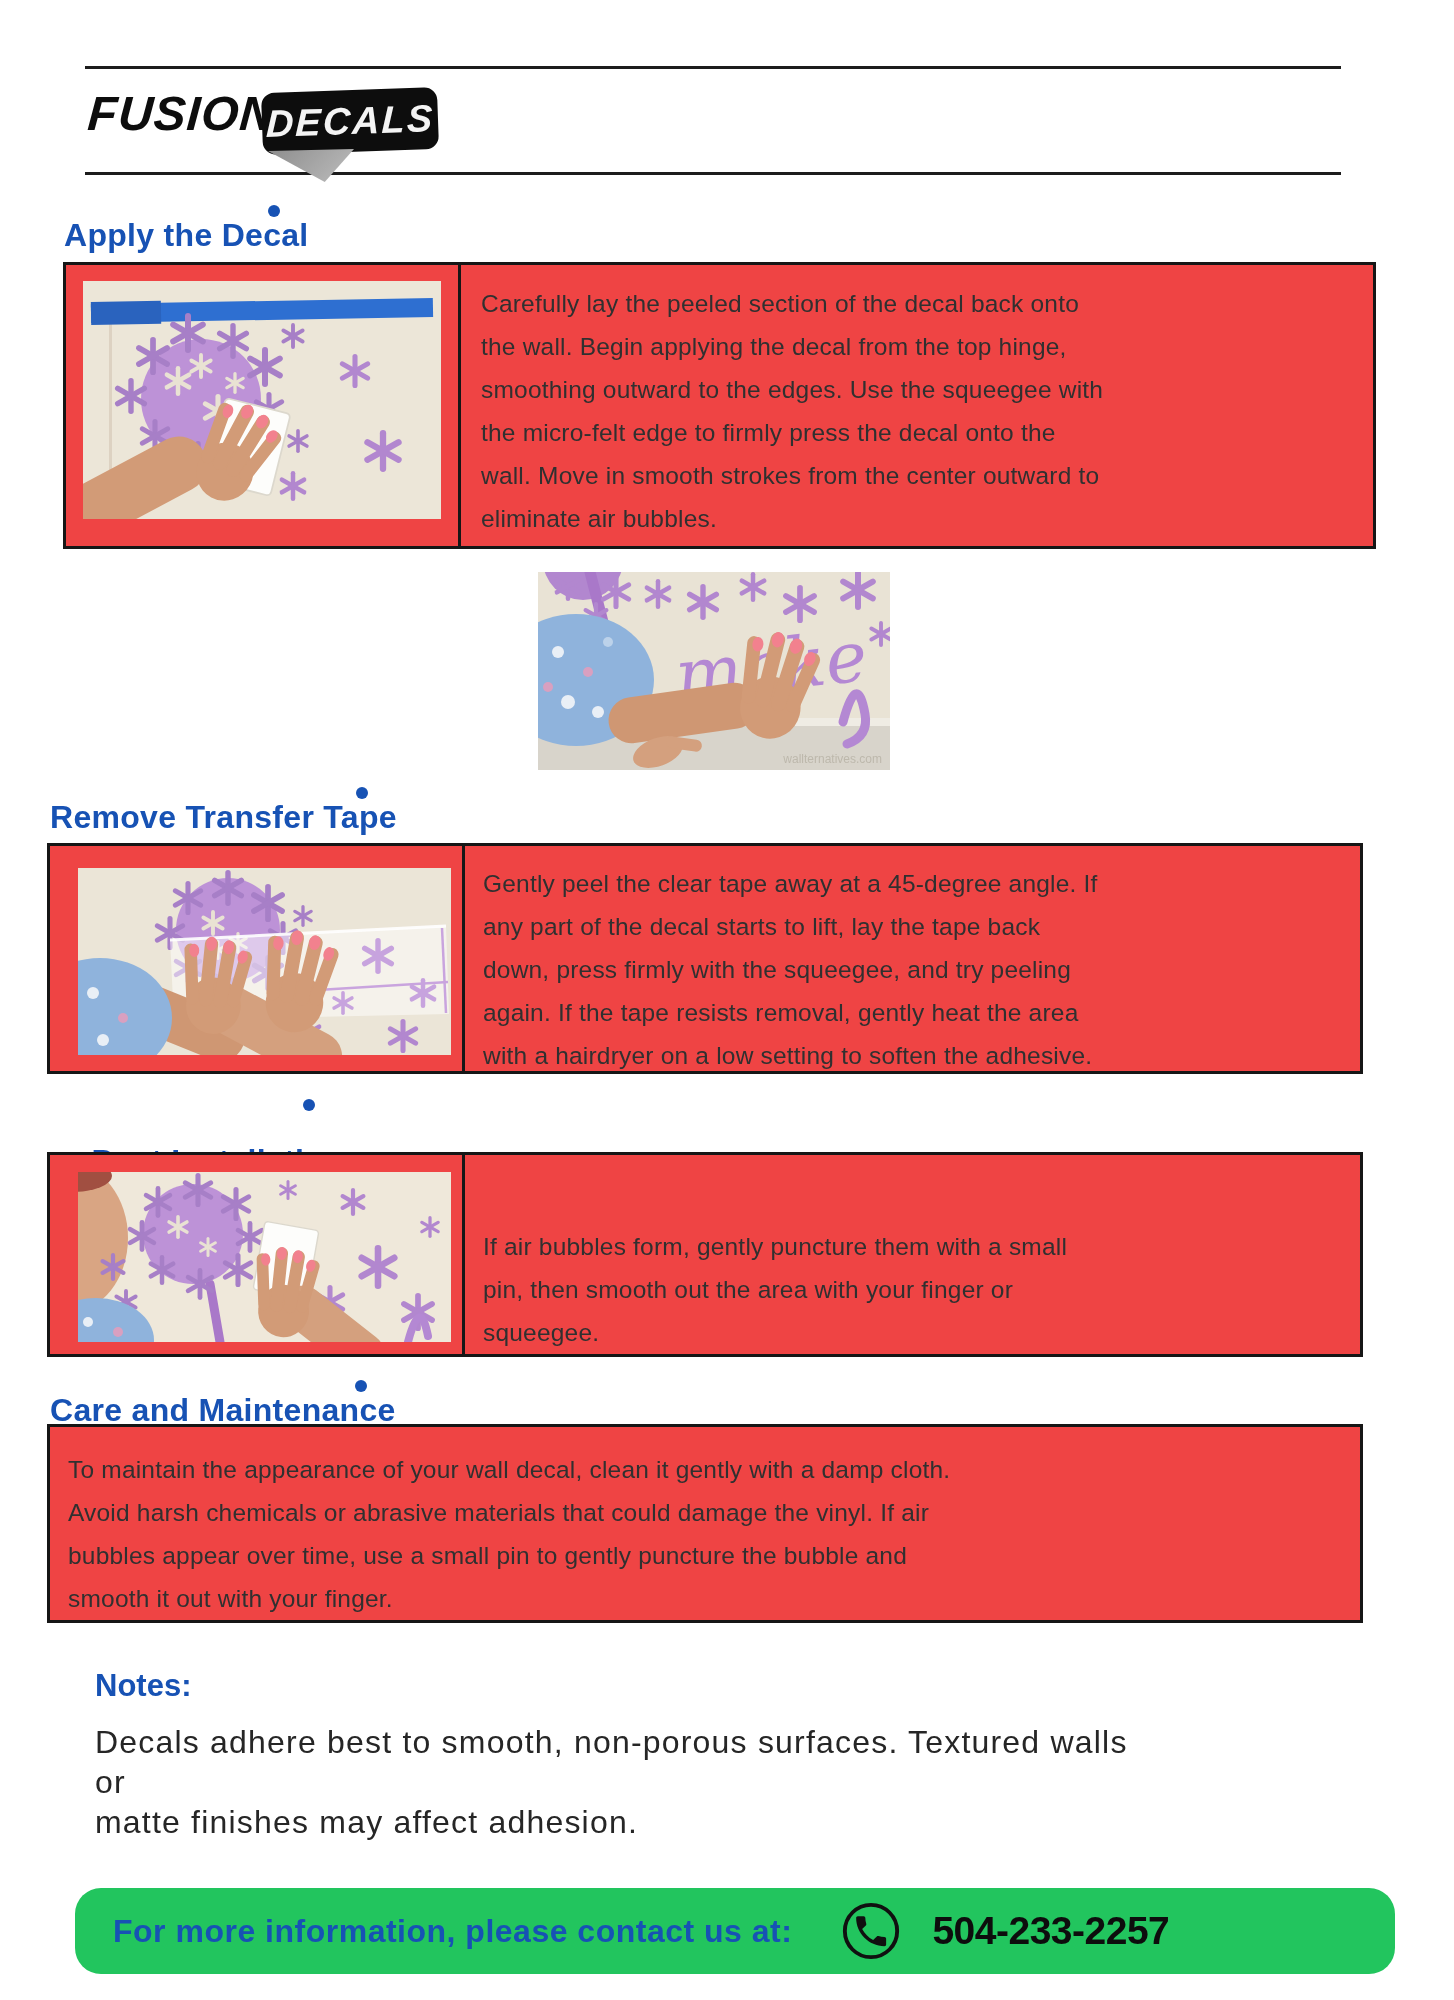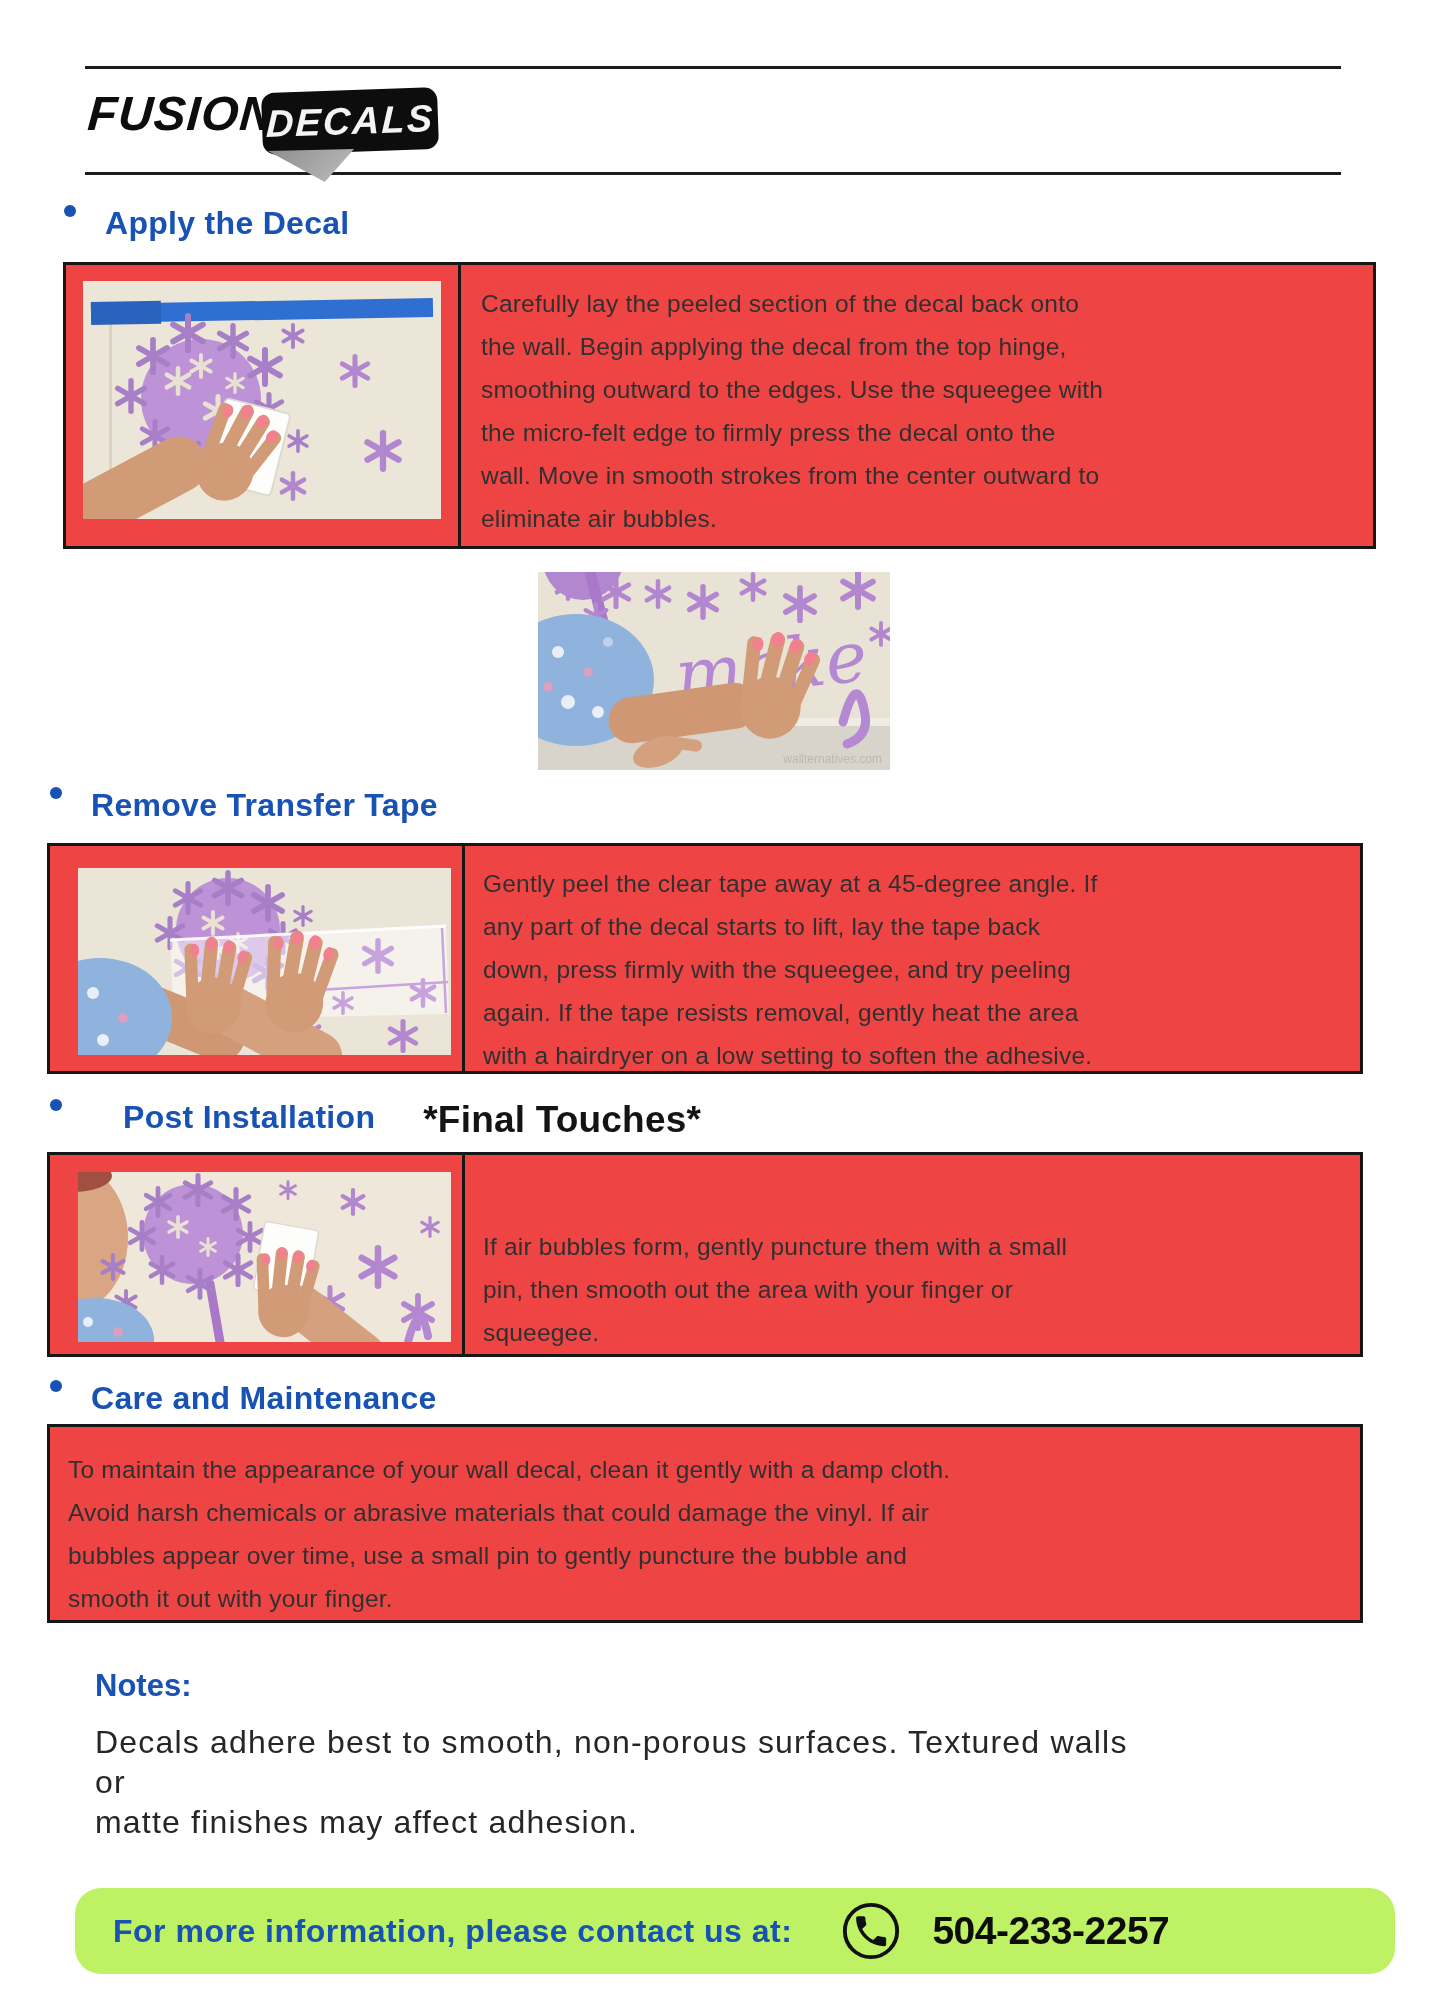--- a/index.html
+++ b/index.html
@@ -15,22 +15,22 @@
   .logo-badge{position:absolute;left:262px;top:90px;width:176px;height:62px;background:#0d0d0d;
               border-radius:13px;display:flex;align-items:center;justify-content:center;
               transform:rotate(-2deg);z-index:2;}
   .logo-badge span{font-style:italic;font-weight:900;font-size:38px;color:#f4f4f4;
                    letter-spacing:2px;transform:skewX(-4deg);}
   .logo-peel{position:absolute;left:268px;top:149px;width:86px;height:33px;z-index:3;
              background:linear-gradient(135deg,#8d8d8d,#bdbdbd);
              clip-path:polygon(0 6%,100% 0,66% 100%);}
 
   
-  .sec-h{position:absolute;display:flex;align-items:flex-start;color:#1752b4;font-weight:800;
-         font-size:32px;letter-spacing:0.3px;}
+  .sec-h{position:absolute;display:flex;align-items:flex-end;color:#1752b4;font-weight:800;
+         font-size:32px;letter-spacing:0.3px;flex-direction:column;}
   .sec-h .dot{width:12px;height:12px;border-radius:50%;background:#1752b4;margin-right:29px;flex:0 0 auto;}
   .sec-h .suffix{color:#141414;font-size:37px;margin-left:16px;font-weight:800;letter-spacing:0.2px;}
   #h-apply{left:64px;top:205px;}
   #h-remove{left:50px;top:787px;}
   #h-post{left:50px;top:1099px;gap:32px;}
   #h-care{left:50px;top:1380px;}
 
   
   .box{position:absolute;border:3px solid #161616;background:#ef4444;display:flex;box-sizing:border-box;}
   .cell-photo{position:relative;flex:0 0 auto;}
@@ -54,21 +54,21 @@
   #photo2{left:28px;top:22px;width:373px;height:187px;}
   #photo3{left:28px;top:17px;width:373px;height:170px;}
   #photo-mid{left:538px;top:572px;width:352px;height:198px;}
 
   
   #notes-h{position:absolute;left:95px;top:1668px;color:#1752b4;font-weight:800;font-size:31px;}
   #notes-body{position:absolute;left:95px;top:1722px;width:1060px;font-size:32px;line-height:40px;
               color:#262626;letter-spacing:1.2px;white-space:pre-line;}
 
   
-  .pill{position:absolute;left:75px;top:1888px;width:1320px;height:86px;background:#bef264;
+  .pill{position:absolute;left:75px;top:1888px;width:1320px;height:86px;background:#22c55e;
         border-radius:26px;display:flex;align-items:center;box-sizing:border-box;padding:0 30px 0 38px;}
   .pill-label{color:#1752b4;font-weight:800;font-size:32px;letter-spacing:0.5px;}
   .pill-icon{width:62px;height:62px;margin:0 30px 0 48px;flex:0 0 auto;}
   .pill-phone{font-weight:800;font-size:39px;color:#0d0d0d;letter-spacing:-0.5px;}
 </style>
 </head>
 <body>
 
 <svg width="0" height="0" style="position:absolute" aria-hidden="true">
   <defs>

